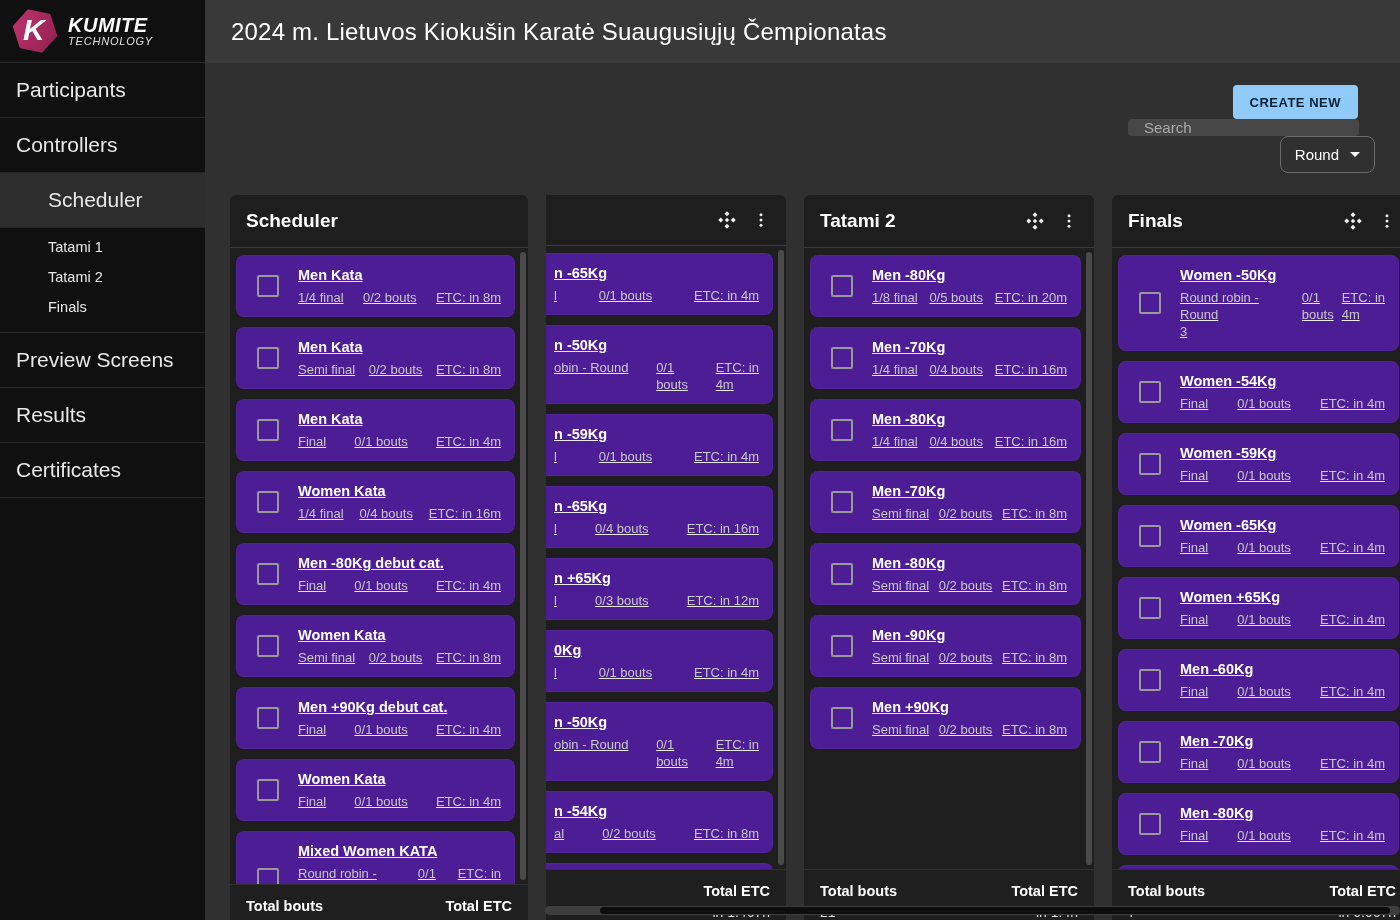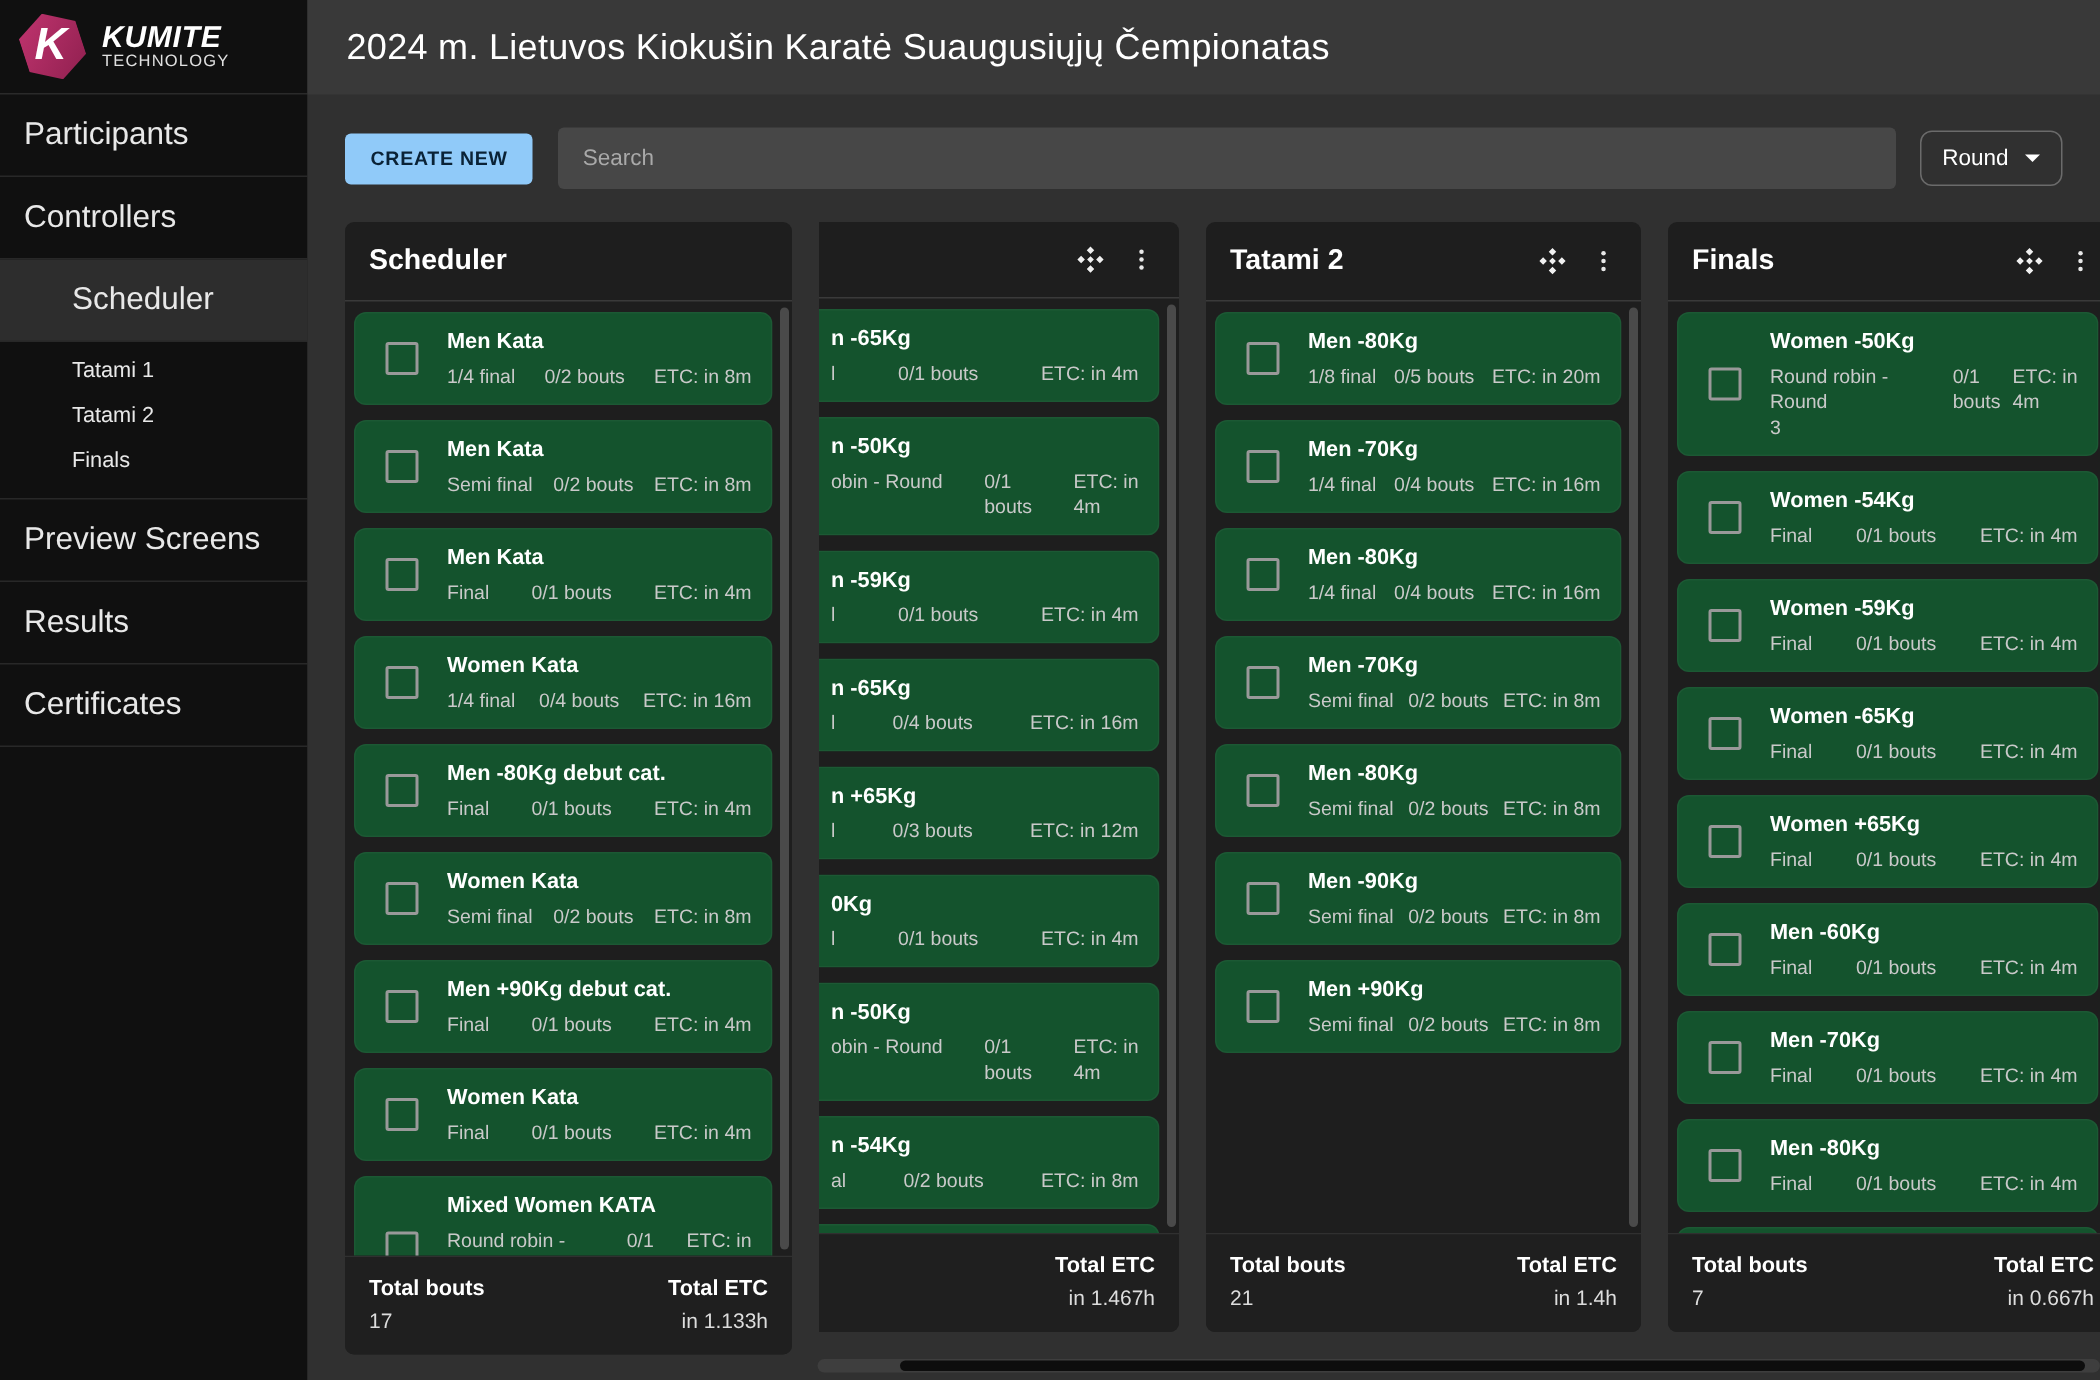--- a/index.html
+++ b/index.html
@@ -16,37 +16,37 @@
   .logo-row{height:63px;display:flex;align-items:center;gap:10px;padding:0 12px;border-bottom:1px solid #2a2a2a;box-sizing:border-box;}
   .logo-hex{
     width:46px;height:46px;flex-shrink:0;position:relative;
     display:flex;align-items:center;justify-content:center;
     background:linear-gradient(135deg,#c23570,#8e1f4e);
     clip-path:polygon(50% 0%,93% 25%,93% 75%,50% 100%,7% 75%,7% 25%);
     transform:rotate(-18deg);
   }
   .logo-k{font-size:30px;font-weight:800;font-style:italic;color:#fff;transform:rotate(18deg) translate(-1px,-1px);}
   .logo-brand{font-size:20px;font-weight:800;font-style:italic;color:#fff;letter-spacing:0.5px;line-height:20px;}
-  .logo-sub{font-size:11px;font-weight:300;color:#e0e0e0;letter-spacing:0.8px;}
+  .logo-sub{font-size:11px;font-weight:300;font-style:italic;color:#e0e0e0;letter-spacing:0.8px;}
   nav{flex:1;}
   .nav-item{padding:15px 16px;font-size:21px;color:#e8e8e8;cursor:pointer;}
   .bb{border-bottom:1px solid #282828;}
   .nav-item.child{padding-left:48px;}
   .nav-item.small{padding:7px 16px 7px 48px;font-size:14.5px;}
   .nav-group{padding:4px 0 10px 0;}
   .selected{background:#2d2d2d;}
 
   
   .main{flex:1;display:flex;flex-direction:column;position:relative;background:#303030;min-width:0;}
   .topbar{height:63px;flex-shrink:0;background:#393939;display:flex;align-items:center;padding:0 26px;box-sizing:border-box;}
   .page-title{font-size:24px;font-weight:400;color:#ffffff;letter-spacing:0.2px;}
   .content{flex:1;padding:22px 25px 0 25px;box-sizing:border-box;}
 
   
-  .toolbar{display:flex;align-items:center;}
+  .toolbar{display:flex;align-items:flex-end;flex-direction:column;}
   .btn-create{
     background:#90caf9;color:#0a2236;font-weight:700;font-size:13px;letter-spacing:0.5px;
     border:none;border-radius:4px;height:34px;padding:0 17px;cursor:pointer;flex-shrink:0;margin-right:17px;
     font-family:inherit;
   }
   .search{
     flex:1;height:41px;background:#474747;border:none;border-radius:4px;
     color:#dddddd;font-size:15px;padding:0 16px;box-sizing:border-box;margin-right:16px;outline:none;
     font-family:inherit;
   }
@@ -68,23 +68,24 @@
   .column.clipped{border-radius:0 6px 6px 0;}
   .col-header{display:flex;align-items:center;padding:15px 16px;flex-shrink:0;}
   .col-title{font-size:19px;font-weight:700;color:#fff;white-space:nowrap;}
   .col-icons{display:flex;gap:15px;align-items:center;margin-left:auto;}
   .col-icons span{display:flex;cursor:pointer;}
   .col-list{flex:1;overflow:hidden;position:relative;padding:7px 13px 0 6px;border-top:1px solid #3a3a3a;}
   .clipped .col-list{padding-left:0;}
   .vscroll{position:absolute;top:4px;bottom:4px;right:2px;width:6px;background:#4a4a4a;border-radius:3px;}
 
   .card{
-    background:#14532d;border:1px solid rgba(255,255,255,0.035);border-radius:8px;
+    background:#4c1d95;border:1px solid rgba(255,255,255,0.035);border-radius:8px;
     display:flex;align-items:center;padding:10px 13px;margin-bottom:10px;min-height:60px;box-sizing:border-box;
     cursor:pointer;
+    text-decoration:underline;
   }
   .card.clip{border-radius:0 8px 8px 0;padding-left:8px;border-left:none;}
   .checkbox{width:18px;height:18px;border:2px solid #999;border-radius:2px;margin:0 19px 0 7px;flex-shrink:0;cursor:pointer;}
   .card-body{flex:1;min-width:0;}
   .card-title{font-size:14.5px;font-weight:700;color:#fff;margin-bottom:5px;line-height:18px;}
   .card-sub{
     display:grid;grid-template-columns:auto auto auto;justify-content:space-between;column-gap:8px;
     font-size:13px;color:#c9c9c9;line-height:17px;
   }
   .card-sub span{white-space:pre-line;}

